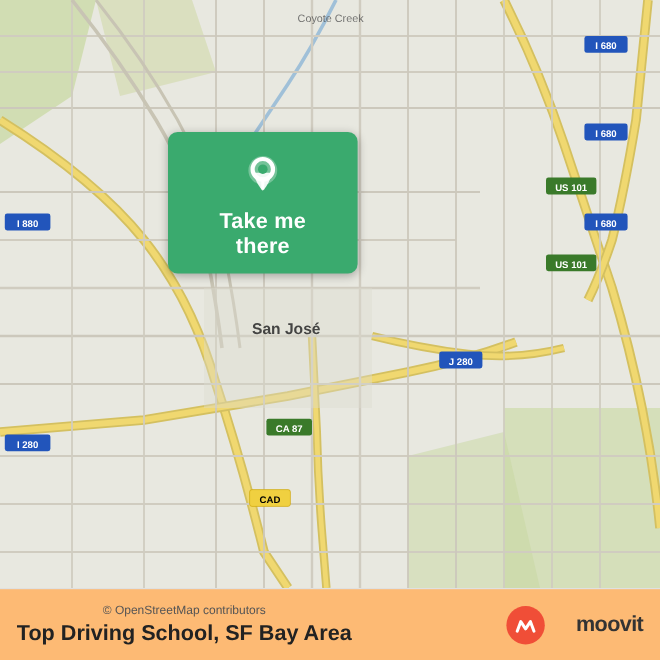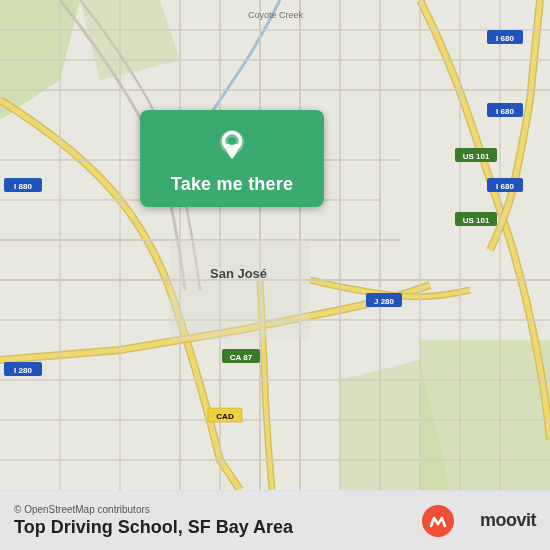--- a/index.html
+++ b/index.html
@@ -26,21 +26,21 @@
       height: 100%;
       position: absolute;
       top: 0; left: 0;
     }
 
     
     .map-button-overlay {
       position: absolute;
       top: 110px;
       left: 140px;
-      width: 184px;
+      width: 158px;
       background-color: #3aaa6e;
       border-radius: 8px;
       padding: 16px 20px 12px 20px;
       display: flex;
       flex-direction: column;
       align-items: center;
       cursor: pointer;
       box-shadow: 0 2px 8px rgba(0,0,0,0.3);
     }
 
@@ -55,25 +55,26 @@
       font-size: 18px;
       font-weight: 600;
       text-align: center;
       letter-spacing: 0.2px;
     }
 
     
     #bottom-bar {
       width: 550px;
       height: 60px;
-      background-color: #e5e5e5;
+      background-color: #fdba74;
       display: flex;
       align-items: center;
       padding: 0 14px;
       border-top: 1px solid #e0e0e0;
+      text-align: center;
     }
 
     .moovit-logo {
       display: flex;
       align-items: center;
       margin-left: auto;
     }
 
     .moovit-m {
       width: 32px;

